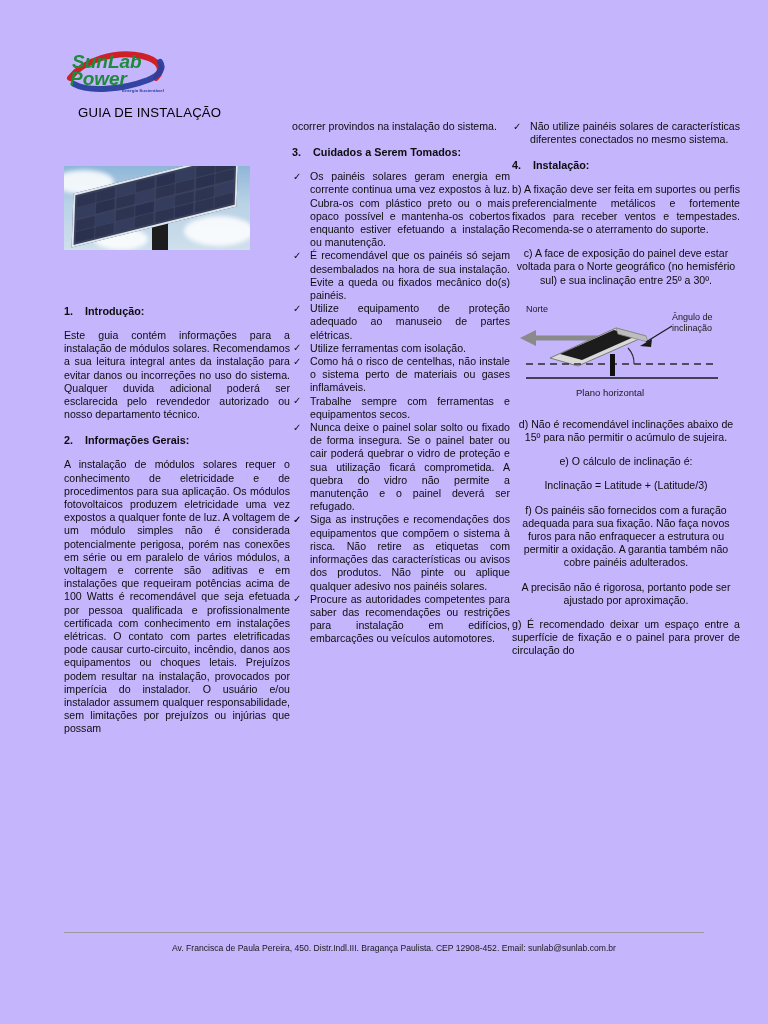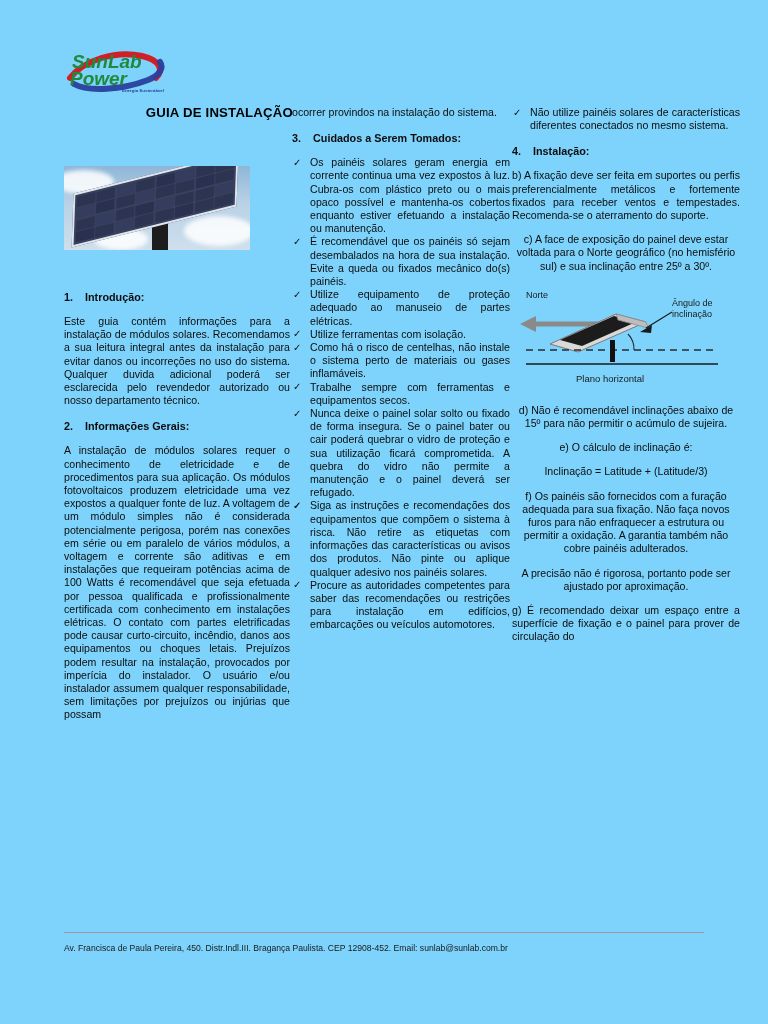--- a/index.html
+++ b/index.html
@@ -13,45 +13,44 @@
     font-family: "Liberation Sans", sans-serif;
     color: #1a1a1a;
     position: relative;
     overflow: hidden;
   }
   .page {
     position: absolute;
     left: 0; top: 0;
     width: 768px;
     height: 1024px;
-    background: #7dd3fc;
+    background: #c4b5fd;
   }
 
   
   .logo {
     position: absolute;
     left: 64px;
     top: 44px;
     width: 112px;
     height: 52px;
   }
   .logo svg { display: block; }
 
   
   .doc-title {
     position: absolute;
     left: 78px;
     top: 104px;
     width: 215px;
     font-size: 13.2px;
-    font-weight: bold;
+    font-weight: normal;
     line-height: 17px;
     letter-spacing: 0.2px;
     color: #000;
-    text-align: right;
   }
   .doc-title div { white-space: nowrap; }
 
   
   .photo {
     position: absolute;
     left: 64px;
     top: 166px;
     width: 186px;
     height: 84px;
@@ -96,21 +95,21 @@
     left: 80px;
     top: 43px;
     width: 32px;
     height: 7px;
     background: #262626;
   }
 
   
   .col {
     position: absolute;
-    top: 106px;
+    top: 120px;
     font-size: 10.6px;
     line-height: 13.2px;
     color: #0d0d0d;
   }
   #col1 { left: 64px;  width: 226px; }
   #col2 { left: 292px; width: 218px; }
   #col3 { left: 512px; width: 228px; }
 
   #col1 .flow { padding-top: 172px; }
 
@@ -172,20 +171,21 @@
   }
   .footer-text {
     position: absolute;
     left: 64px;
     top: 943px;
     width: 660px;
     font-size: 8.6px;
     line-height: 11px;
     color: #1a1a1a;
     white-space: nowrap;
+    text-align: center;
   }
 </style>
 </head>
 <body>
 
 <div class="page">
 
   <div class="logo">
     <svg width="112" height="52" viewBox="0 0 112 52" xmlns="http://www.w3.org/2000/svg">
       <path d="M6 34 C20 16, 52 6, 78 12 C96 16, 100 26, 92 34" stroke="#cf2027" stroke-width="6" fill="none" stroke-linecap="round"></path>

